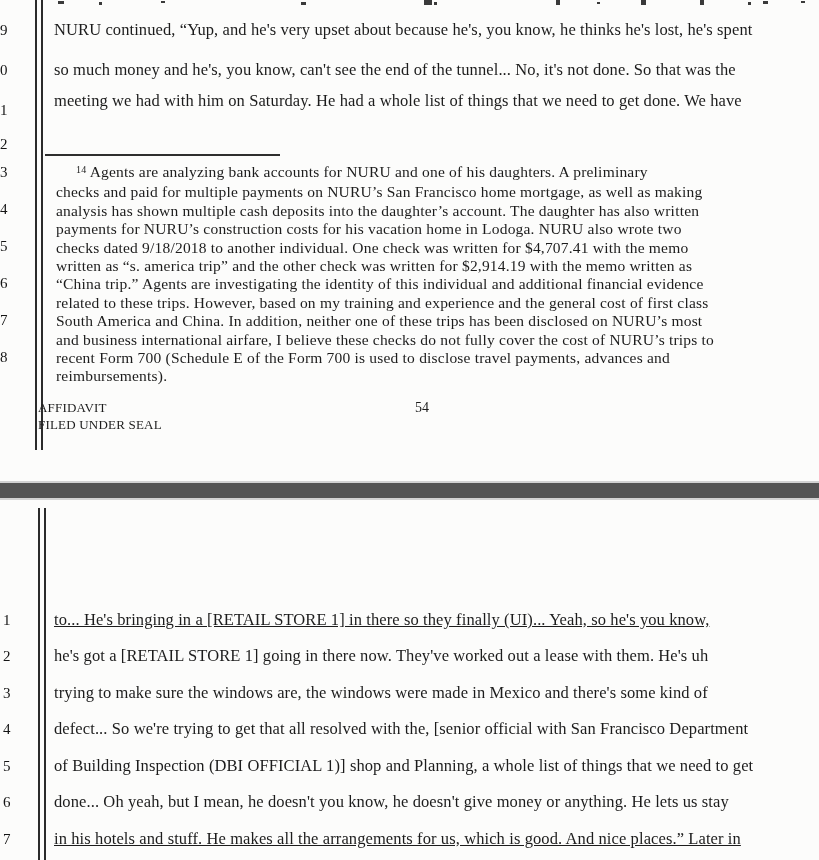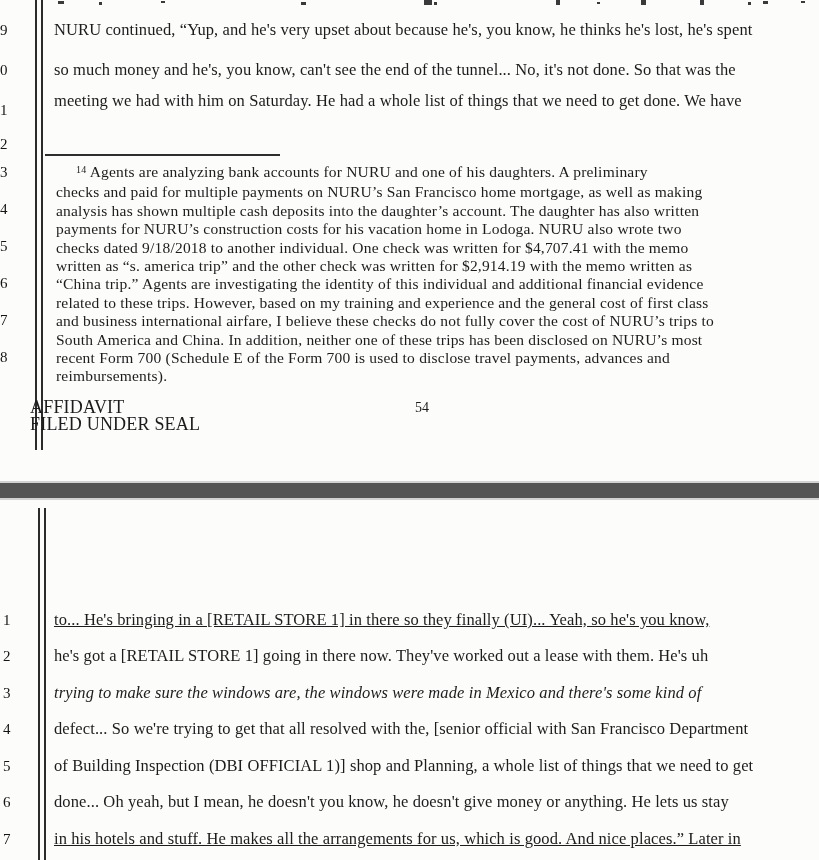--- a/index.html
+++ b/index.html
@@ -23,21 +23,21 @@
     border-left:2px solid #2b2b2b;border-right:2px solid #2b2b2b;
   }
   .fnblock{
     position:absolute;left:48px;top:163px;
     font-size:15.5px;letter-spacing:0.2px;margin-left:8px;
   }
   .fnblock div{line-height:18.4px;white-space:nowrap;}
   .fnline1{text-indent:20px;}
   sup{font-size:10px;vertical-align:baseline;position:relative;top:-4px;}
   .fnsep{position:absolute;left:45px;top:154px;width:235px;height:2px;background:#2e2e2e;}
-  .footer{position:absolute;left:30px;font-size:18px;line-height:17px;letter-spacing:0.2px;}
+  .footer{position:absolute;left:38px;font-size:13px;line-height:17px;letter-spacing:0.2px;}
   .pagenum{position:absolute;left:415px;top:400px;font-size:14px;}
   .sepbar{position:absolute;left:0;top:483px;width:819px;height:15px;background:#545454;}
   .sepedge{position:absolute;left:0;width:819px;height:2px;background:#d2d2d2;}
   .frag{position:absolute;background:#3a3a3a;}
 </style>
 </head>
 <body>
 
 <div>
 
@@ -83,22 +83,22 @@
         <sup>14</sup>
         <span>Agents are analyzing bank accounts for NURU and one of his daughters.  A preliminary</span>
       </div>
       <div>checks and paid for multiple payments on NURU’s San Francisco home mortgage, as well as making</div>
       <div>analysis has shown multiple cash deposits into the daughter’s account. The daughter has also written</div>
       <div>payments for NURU’s construction costs for his vacation home in Lodoga.  NURU also wrote two</div>
       <div>checks dated 9/18/2018 to another individual.  One check was written for $4,707.41 with the memo</div>
       <div>written as “s. america trip” and the other check was written for $2,914.19 with the memo written as</div>
       <div>“China trip.”  Agents are investigating the identity of this individual and additional financial evidence</div>
       <div>related to these trips. However, based on my training and experience and the general cost of first class</div>
+      <div>South America and China.  In addition, neither one of these trips has been disclosed on NURU’s most</div>
       <div>and business international airfare, I believe these checks do not fully cover the cost of NURU’s trips to</div>
-      <div>South America and China.  In addition, neither one of these trips has been disclosed on NURU’s most</div>
       <div>recent Form 700 (Schedule E of the Form 700 is used to disclose travel payments, advances and</div>
       <div>reimbursements).</div>
     </div>
 
     <div class="footer" style="top:399px;">
       <div>AFFIDAVIT</div>
       <div>FILED UNDER SEAL</div>
     </div>
     <div class="pagenum">54</div>
 
@@ -115,21 +115,21 @@
     <div class="linenum p2num" style="top:610px;">1</div>
     <div class="linenum p2num" style="top:646px;">2</div>
     <div class="linenum p2num" style="top:683px;">3</div>
     <div class="linenum p2num" style="top:719px;">4</div>
     <div class="linenum p2num" style="top:756px;">5</div>
     <div class="linenum p2num" style="top:792px;">6</div>
     <div class="linenum p2num" style="top:829px;">7</div>
 
     <div class="bodyline" style="top:609px;text-decoration:underline;">to...  He's bringing in a [RETAIL STORE 1] in there so they finally (UI)...  Yeah, so he's you know,</div>
     <div class="bodyline" style="top:645px;">he's got a [RETAIL STORE 1] going in there now.  They've worked out a lease with them.  He's uh</div>
-    <div class="bodyline" style="top:682px;font-style:italic;">trying to make sure the windows are, the windows were made in Mexico and there's some kind of</div>
+    <div class="bodyline" style="top:682px;">trying to make sure the windows are, the windows were made in Mexico and there's some kind of</div>
     <div class="bodyline" style="top:718px;">defect...  So we're trying to get that all resolved with the, [senior official with San Francisco Department</div>
     <div class="bodyline" style="top:755px;">of Building Inspection (DBI OFFICIAL 1)] shop and Planning, a whole list of things that we need to get</div>
     <div class="bodyline" style="top:791px;">done...  Oh yeah, but I mean, he doesn't you know, he doesn't give money or anything.  He lets us stay</div>
     <div class="bodyline" style="top:828px;text-decoration:underline;">in his hotels and stuff. He makes all the arrangements for us, which is good. And nice places.”  Later in</div>
 
   </section>
 
 </div>
 
 </body></html>

